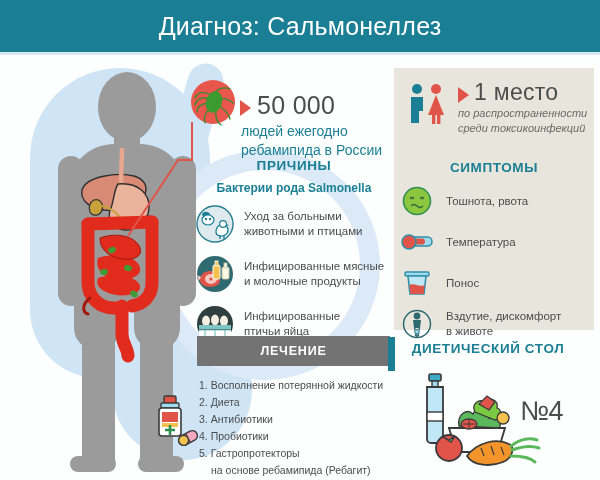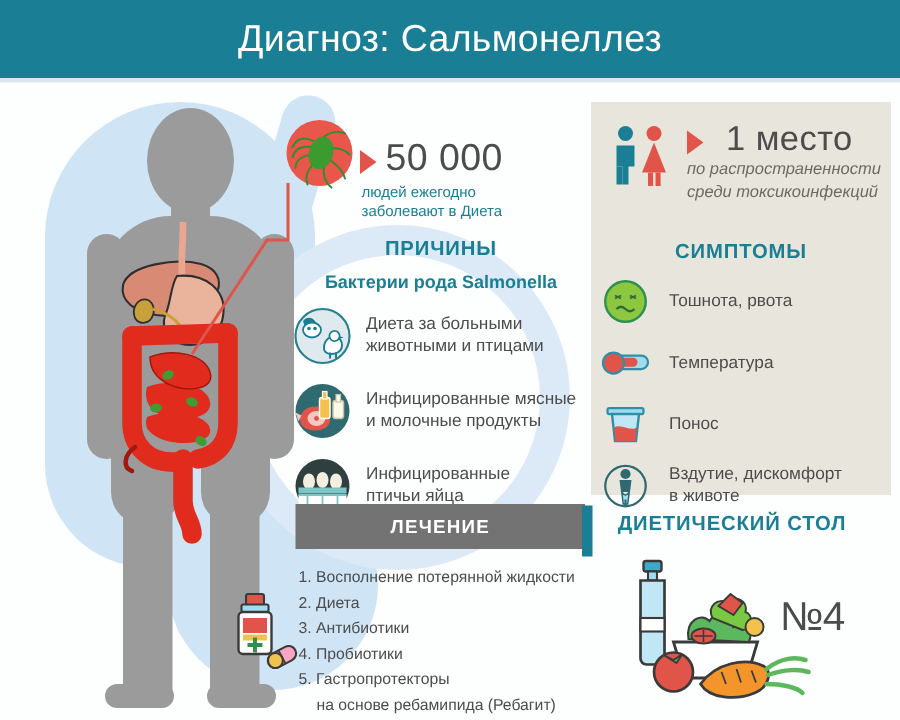--- a/index.html
+++ b/index.html
@@ -52,28 +52,28 @@
 
   
   .ptr{position:absolute;stroke:#e0544a;stroke-width:2;fill:none;}
   .bact-bubble{position:absolute;left:187px;top:78px;width:52px;height:52px;}
 
   
   .stat-left{position:absolute;left:240px;top:82px;width:150px;}
   .stat-row{display:flex;align-items:flex-start;gap:6px;margin-top:11px;}
   .tri{width:0;height:0;border-left:11px solid #e0544a;border-top:8px solid transparent;border-bottom:8px solid transparent;margin-top:7px;flex:none;}
   .stat-big{font-size:25px;color:#4c4c4c;line-height:1;letter-spacing:.3px;}
-  .stat-sub{color:#1a7f94;font-size:10px;line-height:1.33;margin-top:4px;padding-left:1px;}
+  .stat-sub{color:#1a7f94;font-size:14px;line-height:1.33;margin-top:4px;padding-left:1px;}
 
   
   .beige{position:absolute;left:394px;top:68px;width:200px;height:262px;background:#e8e6dc;}
   .stat-right{position:absolute;left:406px;top:80px;width:184px;display:flex;align-items:flex-start;gap:8px;}
   .people{flex:none;width:44px;height:44px;margin-top:1px;}
   .stat-r-text{padding-top:1px;}
-  .stat-r-big{display:flex;align-items:center;gap:15px;}
+  .stat-r-big{display:flex;align-items:center;gap:5px;}
   .stat-r-big .stat-big{font-size:23px;}
   .stat-r-sub{color:#6b6b63;font-size:11px;line-height:1.34;margin-top:2px;font-style:italic;}
 
   
   .sec-title{color:#1a7f94;font-size:13.5px;font-weight:bold;letter-spacing:.6px;text-align:center;}
 
   
   .causes{position:absolute;left:196px;top:158px;width:196px;}
   .causes-sub{color:#1a7f94;font-size:12px;font-weight:bold;text-align:center;margin-top:8px;}
   .cause-list{margin-top:10px;}
@@ -186,21 +186,21 @@
     <ellipse cx="27" cy="24" rx="8" ry="11" fill="#3c9b2f" transform="rotate(18 27 24)"></ellipse>
   </svg>
 
   <div class="stat-left">
     <div class="stat-row">
       <div class="tri"></div>
       <div class="stat-big">50 000</div>
     </div>
     <div class="stat-sub">
       <div>людей ежегодно</div>
-      <div>заболевают в Диета</div>
+      <div>ребамипида в России</div>
     </div>
   </div>
 
   <div class="beige"></div>
 
   <div class="stat-right">
     <svg class="people" viewBox="0 0 44 44">
       <circle cx="11" cy="8" r="5" fill="#1a7f94"></circle>
       <path d="M5 16 h12 v14 h-4 v12 h-4 v-12 h-4 z" fill="#1a7f94"></path>
       <rect x="5" y="30" width="4" height="12" fill="#1a7f94"></rect>
@@ -232,21 +232,21 @@
           <path d="M6 9 C8 6 12 6 14 9 L16 14 L8 15 Z" fill="#1a7f94"></path>
           <ellipse cx="12" cy="15" rx="6" ry="5" fill="#ffffff" stroke="#1a7f94" stroke-width="1.2"></ellipse>
           <circle cx="10" cy="14" r="1.2" fill="#1a7f94"></circle>
             <circle cx="14" cy="14" r="1.2" fill="#1a7f94"></circle>
           <path d="M20 27 C20 21 25 18 29 20 C33 22 33 28 29 30 C25 32 20 31 20 27 Z" fill="#ffffff" stroke="#1a7f94" stroke-width="1.3"></path>
           <circle cx="27" cy="19" r="3.4" fill="#ffffff" stroke="#1a7f94" stroke-width="1.2"></circle>
           <path d="M30 19 L33 20 L30 21 Z" fill="#1a7f94"></path>
           <path d="M24 30 L24 34 M28 30 L28 34" stroke="#1a7f94" stroke-width="1.3"></path>
         </svg>
         <div class="cause-txt">
-          <div>Диета за больными</div>
+          <div>Уход за больными</div>
           <div>животными и птицами</div>
         </div>
       </div>
 
       <div class="cause-item">
         <svg class="cause-ico" viewBox="0 0 38 38">
           <circle cx="19" cy="19" r="18" fill="#2f6a70"></circle>
           <path d="M4 25 C4 20 8 16 14 16 C20 16 24 20 24 25 C24 29 20 32 14 32 C8 32 4 29 4 25 Z" fill="#e0544a"></path>
           <ellipse cx="15" cy="24" rx="6" ry="5" fill="#f4c9c2"></ellipse>
           <circle cx="15" cy="24" r="1.6" fill="#e0544a"></circle>

